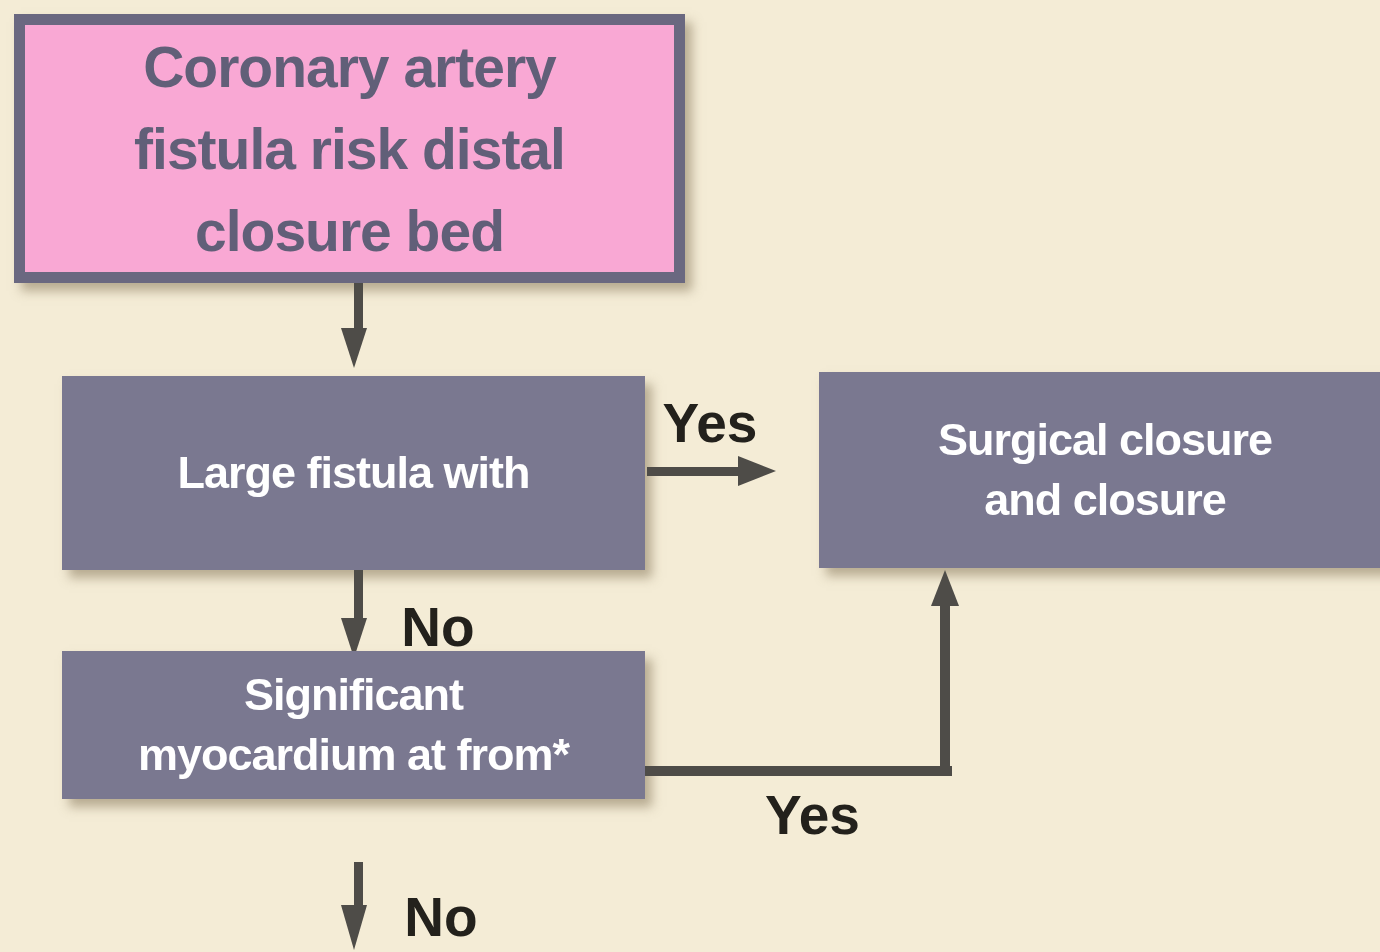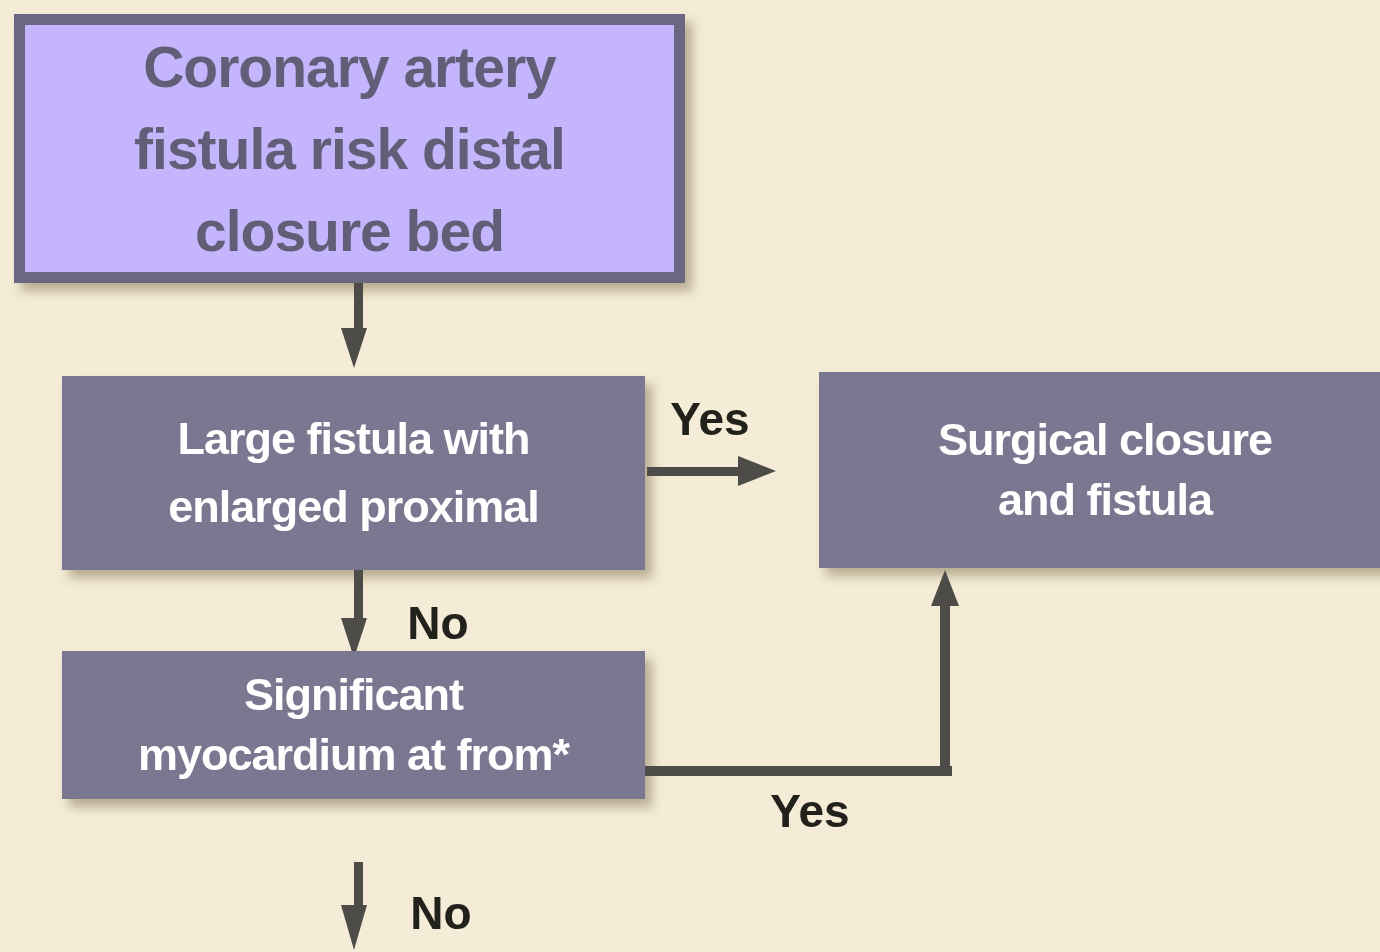--- a/index.html
+++ b/index.html
@@ -25,21 +25,21 @@
     align-items: center;
     justify-content: center;
     text-align: center;
     box-shadow: 7px 8px 10px rgba(125, 110, 80, 0.5);
   }
   .node-start {
     left: 14px;
     top: 14px;
     width: 671px;
     height: 269px;
-    background: #c4b5fd;
+    background: #f9a8d4;
     border: 11px solid #6a6880;
     color: #615f78;
     font-size: 57px;
     font-weight: 700;
     line-height: 82px;
     letter-spacing: -1px;
   }
   .node-purple {
     background: #7a7890;
     color: #ffffff;
@@ -94,21 +94,21 @@
     border-left: 38px solid #4e4c48;
   }
   .head-up {
     border-left: 14px solid transparent;
     border-right: 14px solid transparent;
     border-bottom: 36px solid #4e4c48;
   }
   .edge-label {
     position: absolute;
     color: #23211c;
-    font-size: 46px;
+    font-size: 55px;
     font-weight: 700;
     line-height: 1;
     text-align: center;
   }
   
   .a1-shaft { left: 354px; top: 283px; height: 47px; }
   .a1-head  { left: 341px; top: 328px; }
   .a2-shaft { left: 647px; top: 467px; width: 93px; }
   .a2-head  { left: 738px; top: 456px; }
   .a3-shaft { left: 354px; top: 570px; height: 50px; }
@@ -133,30 +133,29 @@
     <div>Coronary artery</div>
     <div>fistula risk distal</div>
     <div>closure bed</div>
   </div>
 
   <div class="shaft-v a1-shaft"></div>
   <div class="head head-down a1-head"></div>
 
   <div class="node node-purple node-large-fistula">
     <div>Large fistula with</div>
-    <div>enlarged proximal</div>
   </div>
 
   <div class="edge-label lbl-yes1">Yes</div>
   <div class="shaft-h a2-shaft"></div>
   <div class="head head-right a2-head"></div>
 
   <div class="node node-purple node-surgical">
     <div>Surgical closure</div>
-    <div>and fistula</div>
+    <div>and closure</div>
   </div>
 
   <div class="shaft-v a3-shaft"></div>
   <div class="head head-down a3-head"></div>
   <div class="edge-label lbl-no1">No</div>
 
   <div class="node node-purple node-myocardium">
     <div>Significant</div>
     <div>myocardium at from*</div>
   </div>

